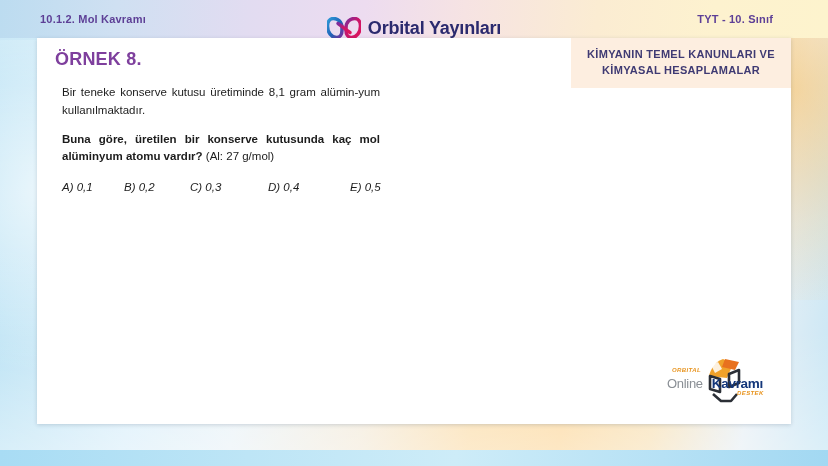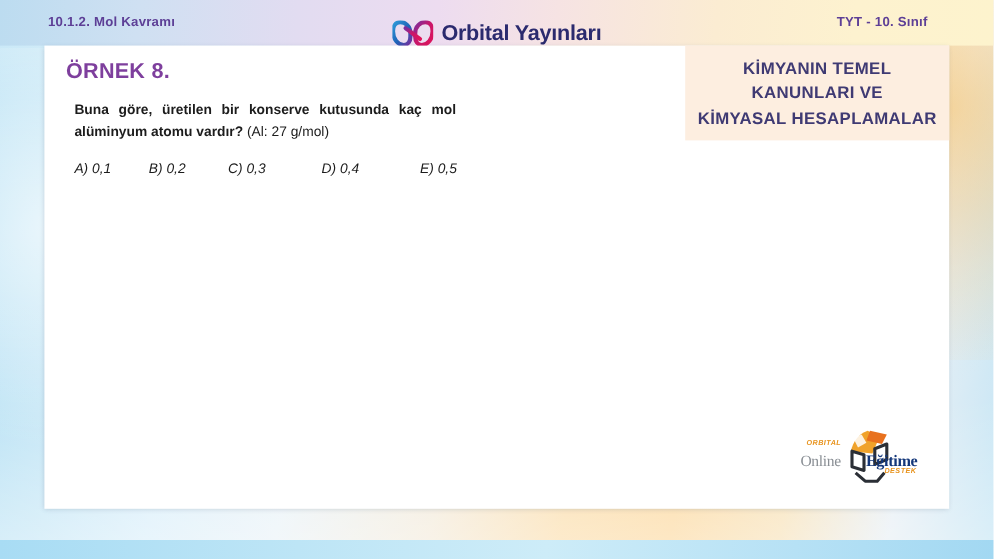--- a/index.html
+++ b/index.html
@@ -84,20 +84,21 @@
     font-weight: bold;
     color: #5d3f96;
     letter-spacing: 0.2px;
     white-space: nowrap;
   }
 
   #header-logo {
     position: absolute;
     left: 0; right: 0;
     display: flex;
+    align-items: center;
     justify-content: center;
     gap: 7px;
     margin-top: 18px;
   }
   #logo-mark { width: 34px; height: 22px; display: block; }
   #logo-text {
     font-size: 18px;
     font-weight: bold;
     color: #2b2a6e;
     letter-spacing: -0.2px;
@@ -173,42 +174,41 @@
   
   #topic-banner {
     position: absolute;
     right: 0; top: 0;
     width: 220px;
     padding: 9px 10px 9px 10px;
     background: #fdeee0;
     text-align: center;
   }
   .topic-line {
-    font-size: 14px;
+    font-size: 11px;
     font-weight: bold;
     color: #3f3a73;
     letter-spacing: 0.3px;
     line-height: 1.45;
   }
 
   
   #edu-badge {
     position: absolute;
     right: 22px; bottom: 18px;
     width: 104px; height: 50px;
   }
   #badge-svg { position: absolute; left: 0; top: 0; }
   #badge-text-wrap {
     position: absolute;
     left: 2px; top: 20px;
     width: 102px;
     display: flex;
     align-items: center;
-    gap: 21px;
-    font-family: Liberation Serif, serif;
+    gap: 9px;
   }
   #badge-online {
     font-size: 13px;
     color: #8a8f95;
     letter-spacing: -0.3px;
   }
   #badge-egitime {
     font-size: 13.5px;
     font-weight: bold;
     color: #14377a;
@@ -301,20 +301,21 @@
 
     <div id="header-right">TYT - 10. Sınıf</div>
   </div>
 
   <div id="content-panel">
 
     <div id="question-col">
 
       <div id="ornek-label">ÖRNEK 8.</div>
 
+      <div class="q-text" id="q-stem">Bir teneke konserve kutusu üretiminde 8,1 gram alümin-yum kullanılmaktadır.</div>
 
       <div class="q-text" id="q-ask">
         <span>Buna göre, üretilen bir konserve kutusunda kaç mol alüminyum atomu vardır?</span>
         <span class="normal">(Al: 27 g/mol)</span>
       </div>
 
       <div id="options-row">
         <span class="opt">A) 0,1</span>
         <span class="opt">B) 0,2</span>
         <span class="opt">C) 0,3</span>
@@ -335,21 +336,21 @@
         <path d="M46 9 L53 6 L57 13 L50 17 Z" fill="#ffffff" opacity="0.85"></path>
         <path d="M45 20 L45 33 L55 36 L55 23 Z" fill="none" stroke="#2b2f36" stroke-width="2.6" stroke-linejoin="round"></path>
         <path d="M74 14 L74 27 L64 31 L64 18 Z" fill="none" stroke="#2b2f36" stroke-width="2.6" stroke-linejoin="round"></path>
         <path d="M48 38 L56 45 L66 45 L72 38" fill="none" stroke="#2b2f36" stroke-width="2.6" stroke-linejoin="round"></path>
       </svg>
 
       <div id="badge-orbital">ORBITAL</div>
 
       <div id="badge-text-wrap">
         <span id="badge-online">Online</span>
-        <span id="badge-egitime">Eğitime</span>
+        <span id="badge-egitime">Kavramı</span>
       </div>
 
       <div id="badge-destek">DESTEK</div>
     </div>
 
   </div>
 
   <div id="footer-strip"></div>
 
 </div>

